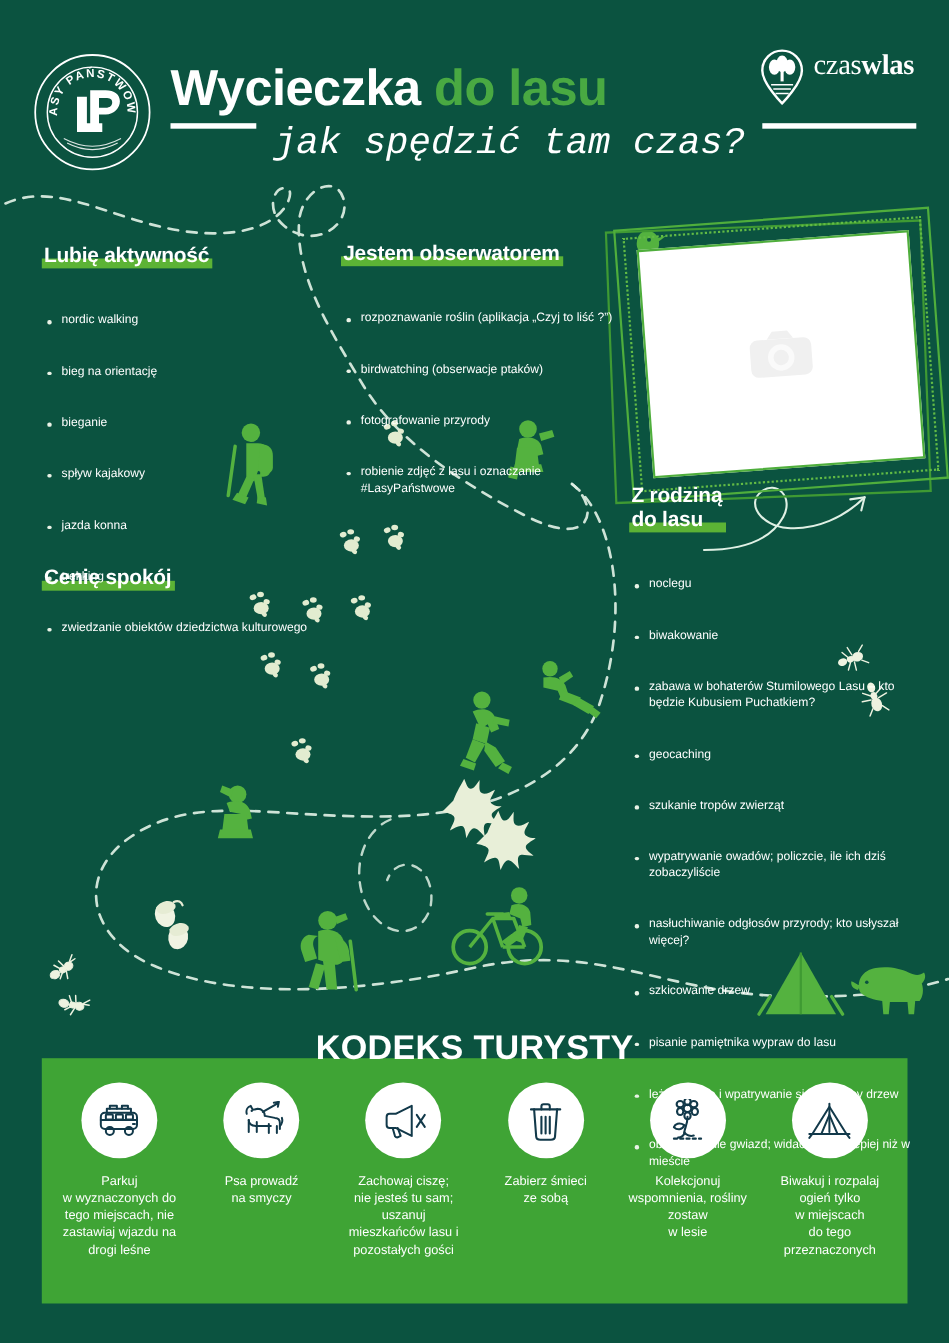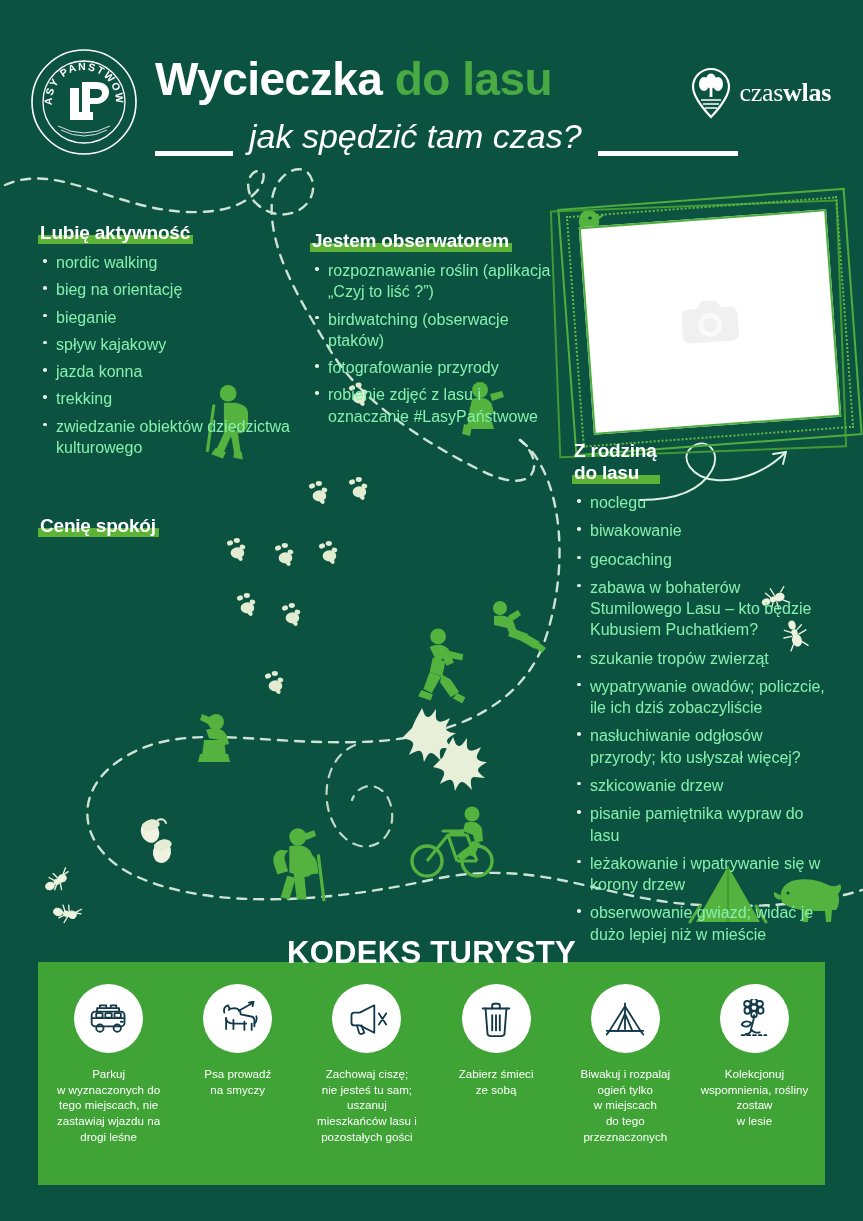--- a/index.html
+++ b/index.html
@@ -22,61 +22,62 @@
   .lp-logo { position: absolute; left: 30px; top: 48px; width: 108px; height: 108px; }
   .title-main {
     position: absolute; left: 155px; top: 52px;
     font-size: 46px; font-weight: 700; letter-spacing: -0.5px;
     color: #ffffff; white-space: nowrap;
   }
   .title-main .accent { color: #49a942; }
   .title-sub-row {
     position: absolute; left: 155px; top: 112px;
     width: 680px; height: 44px;
-    display: flex; align-items: flex-end; gap: 16px;
+    display: flex; align-items: flex-start; gap: 16px; font-family: Liberation Mono, monospace;
   }
   .rule { height: 5px; background: #ffffff; flex: none; }
   .rule-left { width: 78px; }
   .rule-right { width: 140px; }
   .title-sub {
     font-size: 34px; font-style: italic; font-weight: 500;
     color: #ffffff; white-space: nowrap;
   }
-  .czaswlas { position: absolute; right: 32px; top: 67px; display: flex; align-items: center; gap: 9px; }
+  .czaswlas { position: absolute; right: 32px; top: 44px; display: flex; gap: 9px; }
   .czaswlas-text { font-family: "Liberation Serif", serif; font-size: 26px; color: #fff; letter-spacing: -0.3px; }
   .czaswlas-text b { font-weight: 700; }
 
   
   .content { position: absolute; inset: 0; z-index: 6; }
   .col { position: absolute; }
   .col-a { left: 38px; top: 222px; width: 262px; }
-  .col-b { left: 310px; top: 230px; width: 250px; }
+  .col-b { left: 310px; top: 220px; width: 250px; }
   .col-c { left: 38px; top: 515px; width: 272px; }
   .col-d { left: 572px; top: 440px; width: 260px; }
 
   .sec-head {
     position: relative; display: inline-block;
     font-size: 19px; font-weight: 700; color: #ffffff;
     line-height: 1.16; letter-spacing: -0.2px;
     padding: 0 3px 1px 2px; margin-bottom: 7px;
   }
   .sec-head::before {
     content: ""; position: absolute; left: 0; right: 0;
     bottom: 1px; height: 9px; background: #5cb335; z-index: -1;
   }
   .sec-head.two-line::before { height: 9px; }
 
   ul.items { list-style: none; }
   ul.items li {
     position: relative;
     padding-left: 18px;
     margin-bottom: 6px;
-    font-size: 16px;
+    font-size: 11px;
     line-height: 1.33;
-    color: #86efac;
+    color: #ffffff;
+    margin-top: 32px;
   }
   ul.items li::before {
     content: "";
     position: absolute; left: 5px; top: 7px;
     width: 3.5px; height: 3.5px; border-radius: 50%;
     background: #e9f2e6;
   }
   .col-d ul.items li { margin-bottom: 7px; }
   .dotline {
     display: inline-block; width: 148px;
@@ -508,22 +509,22 @@
 
     <div class="col col-c">
       <div class="sec-head">Cenię spokój</div>
     </div>
 
     <div class="col col-d">
       <div class="sec-head two-line"><span>Z rodziną</span><br><span>do lasu</span></div>
       <ul class="items">
         <li>noclegu</li>
         <li>biwakowanie</li>
+        <li>zabawa w bohaterów Stumilowego Lasu – kto będzie Kubusiem Puchatkiem?</li>
         <li>geocaching</li>
-        <li>zabawa w bohaterów Stumilowego Lasu – kto będzie Kubusiem Puchatkiem?</li>
         <li>szukanie tropów zwierząt</li>
         <li>wypatrywanie owadów; policzcie, ile ich dziś zobaczyliście</li>
         <li>nasłuchiwanie odgłosów przyrody; kto usłyszał więcej?</li>
         <li>szkicowanie drzew</li>
         <li>pisanie pamiętnika wypraw do lasu</li>
         <li>leżakowanie i wpatrywanie się w korony drzew</li>
         <li>obserwowanie gwiazd; widać je dużo lepiej niż w mieście</li>
       </ul>
     </div>
   </div>
@@ -579,48 +580,48 @@
     <div class="k-item">
       <div class="k-circle">
         <svg width="34" height="38" viewBox="0 0 34 40" fill="none" stroke="#12394a" stroke-width="2" stroke-linecap="round" stroke-linejoin="round">
           <path d="M3 9 l28 0"></path>
           <path d="M13 9 l0 -3 c0 -1 1 -2 2 -2 l4 0 c1 0 2 1 2 2 l0 3"></path>
           <path d="M6 9 l2 26 c0 2 2 3 4 3 l10 0 c2 0 4 -1 4 -3 l2 -26"></path>
           <path d="M13 16 l0 16 M17 16 l0 16 M21 16 l0 16"></path>
         </svg>
       </div>
       <div class="k-text">Zabierz śmieci<br>ze sobą</div>
-    </div>
-
-    <div class="k-item">
-      <div class="k-circle">
-        <svg width="42" height="38" viewBox="0 0 46 40" fill="none" stroke="#12394a" stroke-width="2" stroke-linecap="round" stroke-linejoin="round">
-          <path d="M23 3 L23 31"></path>
-          <path d="M23 6 L6 33 L40 33 Z"></path>
-          <path d="M23 14 L15 33 M23 14 L31 33"></path>
-          <path d="M3 33 l40 0"></path>
-          <path d="M6 33 l-3 4 M40 33 l3 4"></path>
-        </svg>
-      </div>
-      <div class="k-text">Biwakuj i rozpalaj ogień tylko<br>w miejscach<br>do tego przeznaczonych</div>
     </div>
 
     <div class="k-item">
       <div class="k-circle">
         <svg width="38" height="40" viewBox="0 0 40 42" fill="none" stroke="#12394a" stroke-width="2" stroke-linecap="round" stroke-linejoin="round">
           <circle cx="20" cy="9" r="3.6"></circle>
           <ellipse cx="20" cy="2.5" rx="3" ry="3.4"></ellipse>
           <ellipse cx="26" cy="5" rx="3.4" ry="3"></ellipse>
           <ellipse cx="27" cy="12" rx="3" ry="3.4"></ellipse>
           <ellipse cx="20" cy="16" rx="3" ry="3.4"></ellipse>
           <ellipse cx="13" cy="12" rx="3" ry="3.4"></ellipse>
           <ellipse cx="13" cy="5" rx="3.4" ry="3"></ellipse>
           <path d="M20 17 c0 8 -3 11 -3 15"></path>
           <path d="M17 25 c-5 -3 -9 -1 -10 2 c3 3 8 3 10 -2 z"></path>
           <path d="M17 32 c0 3 -3 5 -6 5 M17 32 c2 3 6 4 9 3"></path>
           <path d="M7 38 l26 0" stroke-dasharray="3 3"></path>
         </svg>
       </div>
       <div class="k-text">Kolekcjonuj wspomnienia, rośliny zostaw<br>w lesie</div>
     </div>
+
+    <div class="k-item">
+      <div class="k-circle">
+        <svg width="42" height="38" viewBox="0 0 46 40" fill="none" stroke="#12394a" stroke-width="2" stroke-linecap="round" stroke-linejoin="round">
+          <path d="M23 3 L23 31"></path>
+          <path d="M23 6 L6 33 L40 33 Z"></path>
+          <path d="M23 14 L15 33 M23 14 L31 33"></path>
+          <path d="M3 33 l40 0"></path>
+          <path d="M6 33 l-3 4 M40 33 l3 4"></path>
+        </svg>
+      </div>
+      <div class="k-text">Biwakuj i rozpalaj ogień tylko<br>w miejscach<br>do tego przeznaczonych</div>
+    </div>
   </div>
 
 </div>
 
 </body></html>

